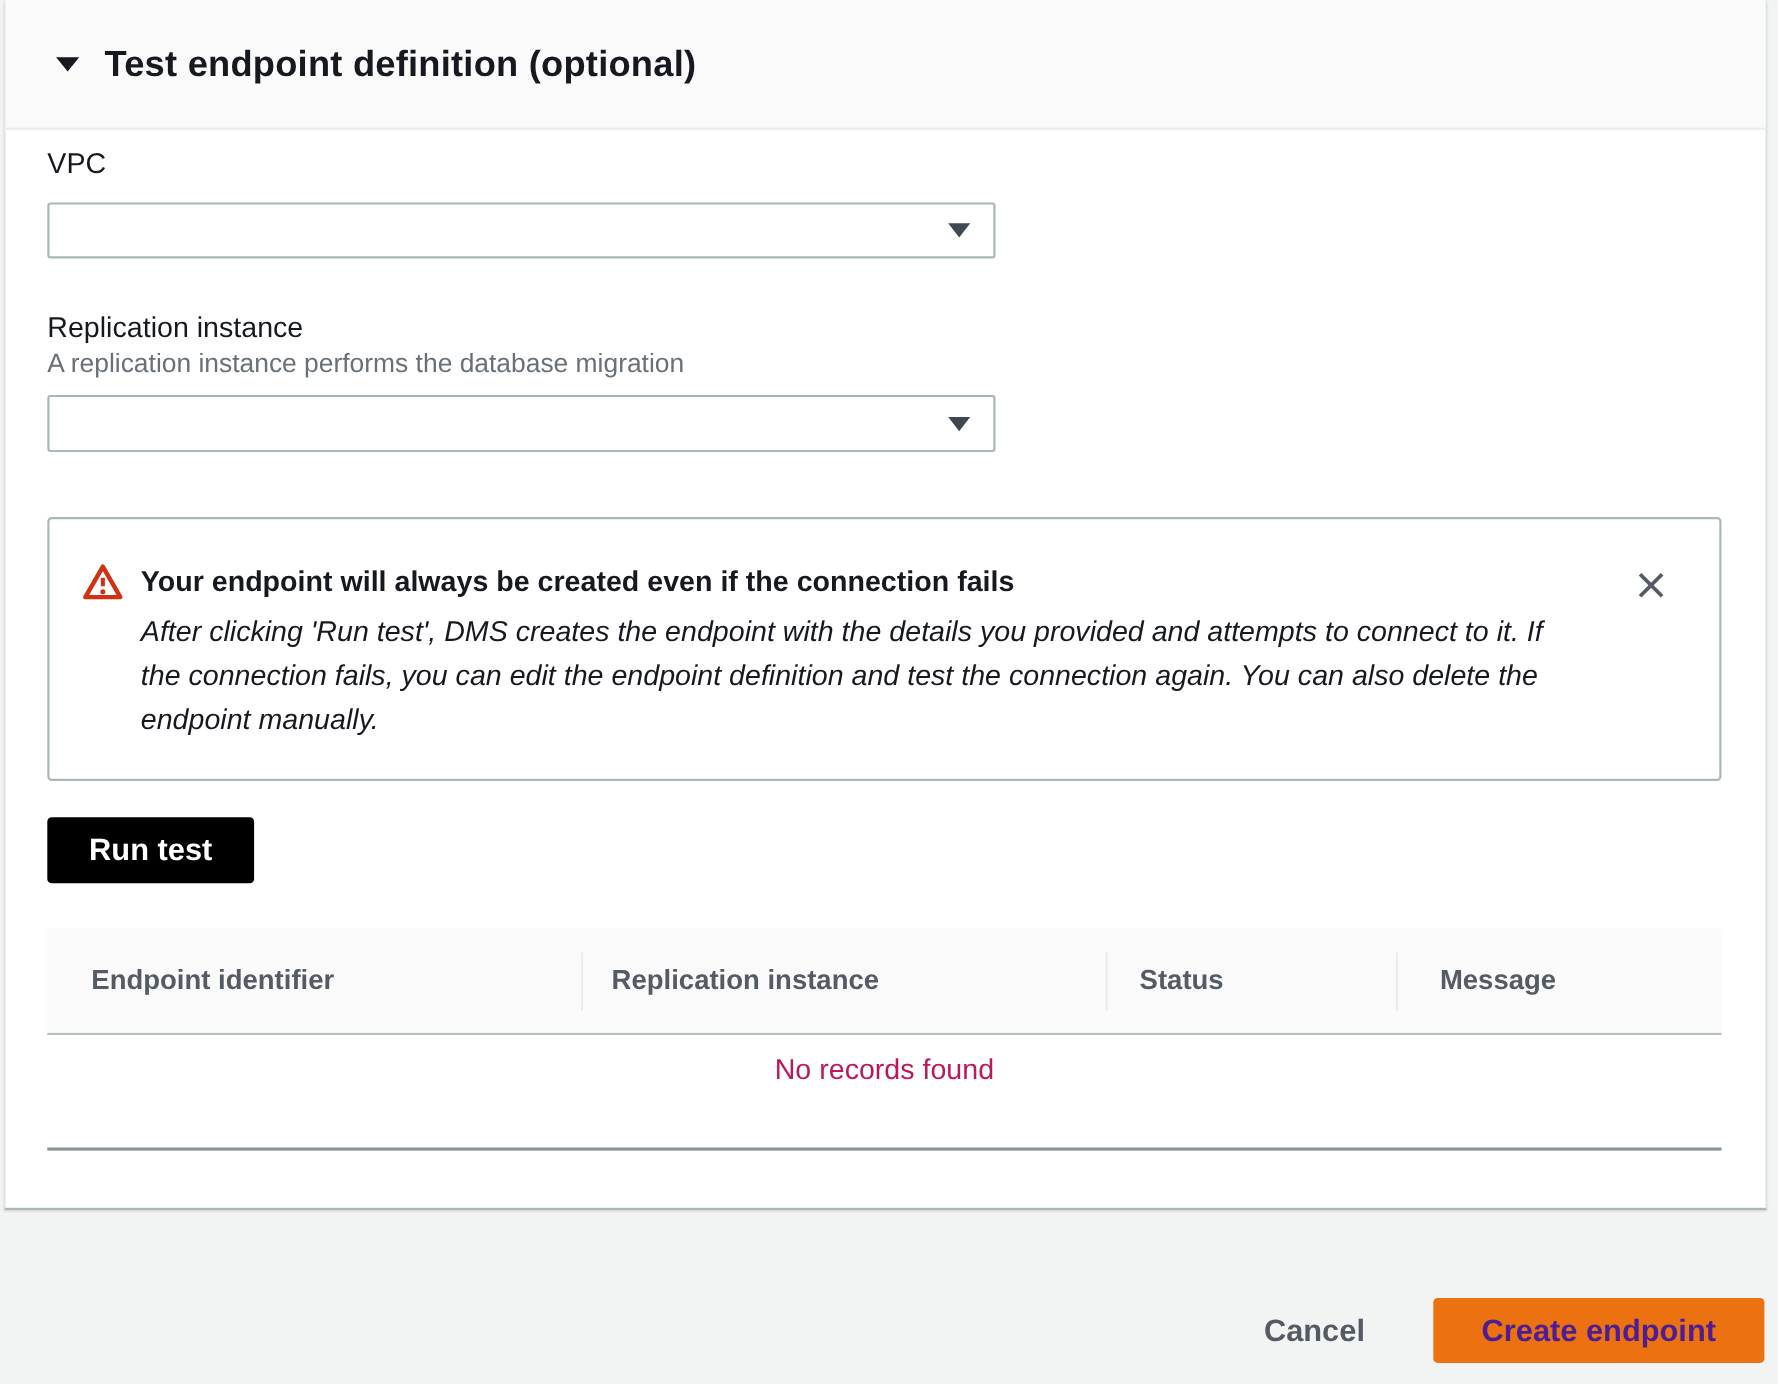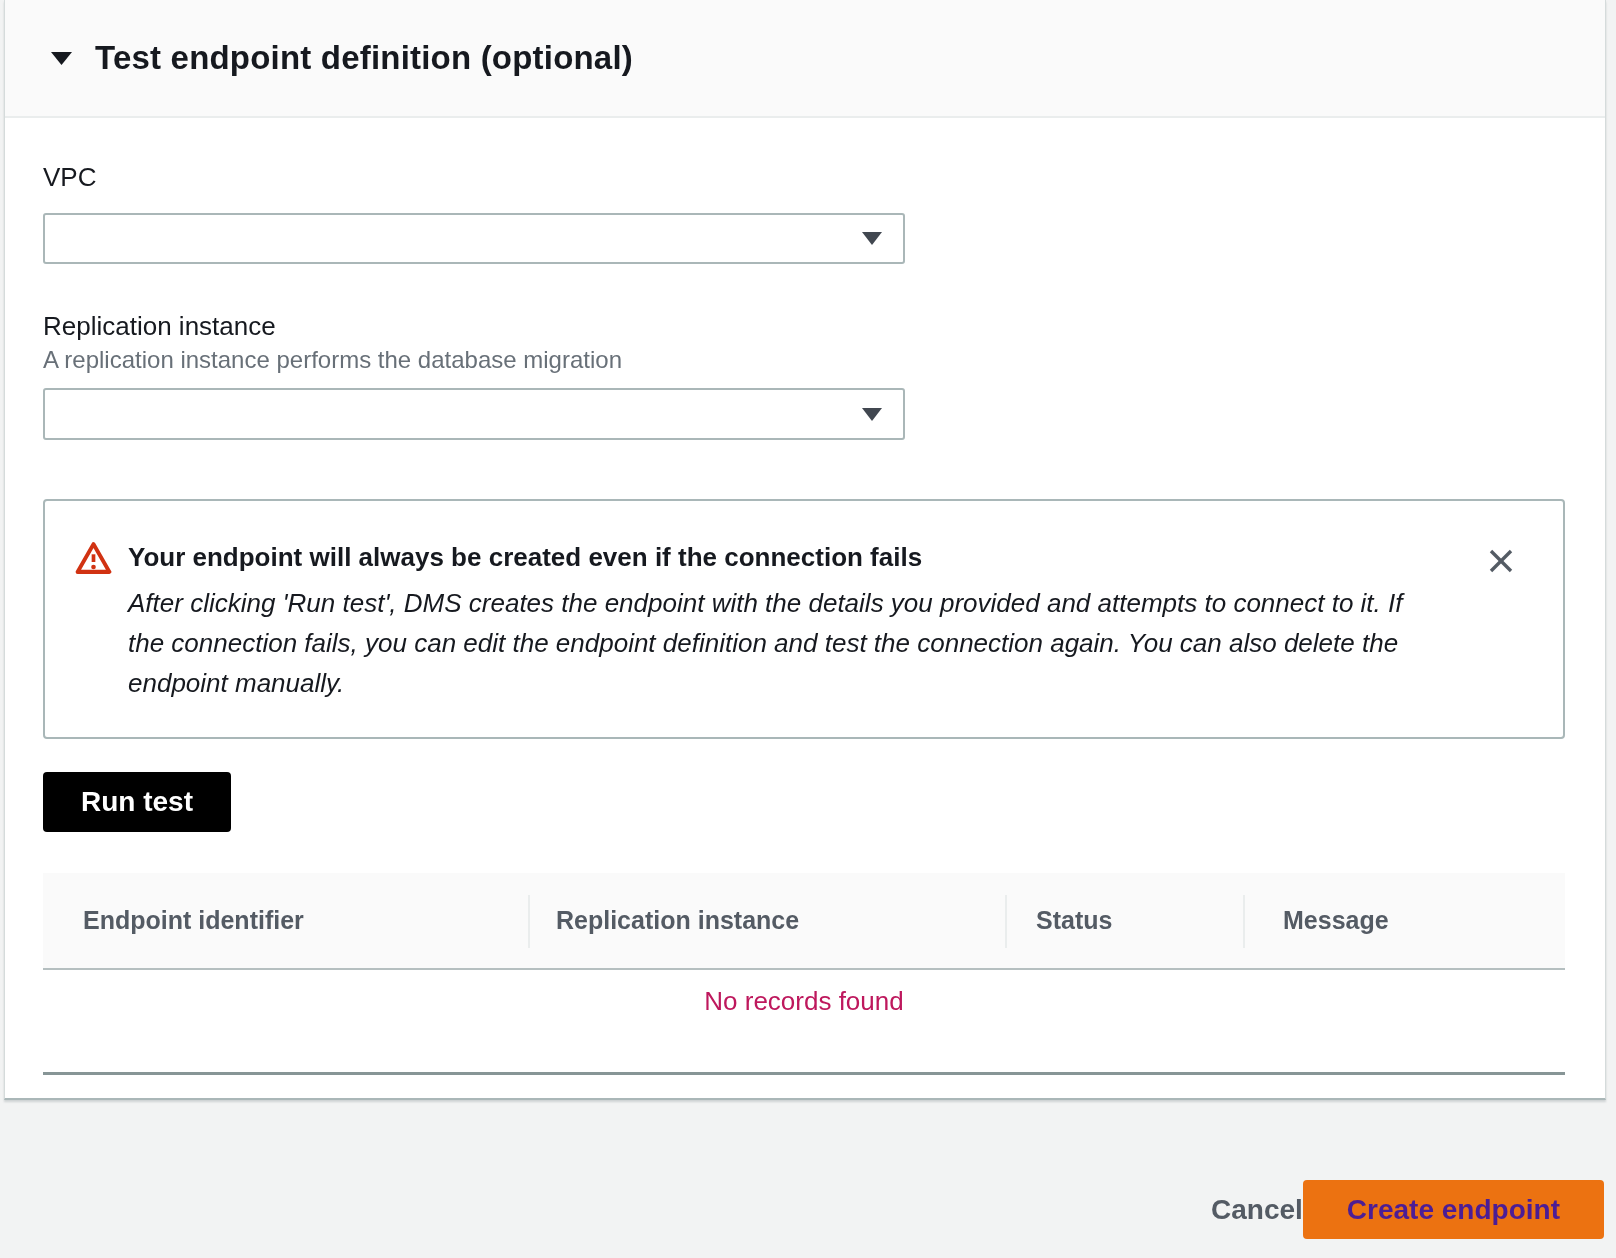--- a/index.html
+++ b/index.html
@@ -33,21 +33,21 @@
   .panel-header .caret { display:inline-flex; margin-right:22px; }
   .panel-title {
     font-size:33px;
     font-weight:bold;
     color:#16191f;
     letter-spacing:.2px;
   }
   .panel-body { padding:0 38px; }
 
   .field-label {
-    margin-top:44px;
+    margin-top:15px;
     font-size:26px;
     font-weight:500;
     color:#16191f;
     line-height:31px;
   }
   .field-desc {
     margin-top:4px;
     font-size:24px;
     color:#687078;
     line-height:27px;
@@ -162,38 +162,39 @@
   }
   .th + .th::before {
     content:"";
     position:absolute;
     left:0; top:22px;
     width:2px; height:53px;
     background:#eaeded;
   }
   .th-c1 { width:485px; }
   .th-c2 { width:477px; padding-left:28px; }
-  .th-c3 { width:238px;padding-left:31px; }
+  .th-c3 { width:264px;padding-left:31px; }
   .th-c4 { flex:1; }
   .tbody-empty {
     height:102px;
     background:#fff;
     text-align:center;
     padding-top:16px;
     font-size:26px;
     color:#be185d;
   }
 
   .footer {
     position:absolute;
     left:0; top:1180px;
     width:1604px;
     display:flex;
     align-items:center;
     justify-content:flex-end;
+    gap:62px;
   }
 </style>
 </head>
 <body>
 
 <div class="panel">
 
   <div class="panel-header">
     <span class="caret">
       <svg width="23" height="15" viewBox="0 0 23 15">

